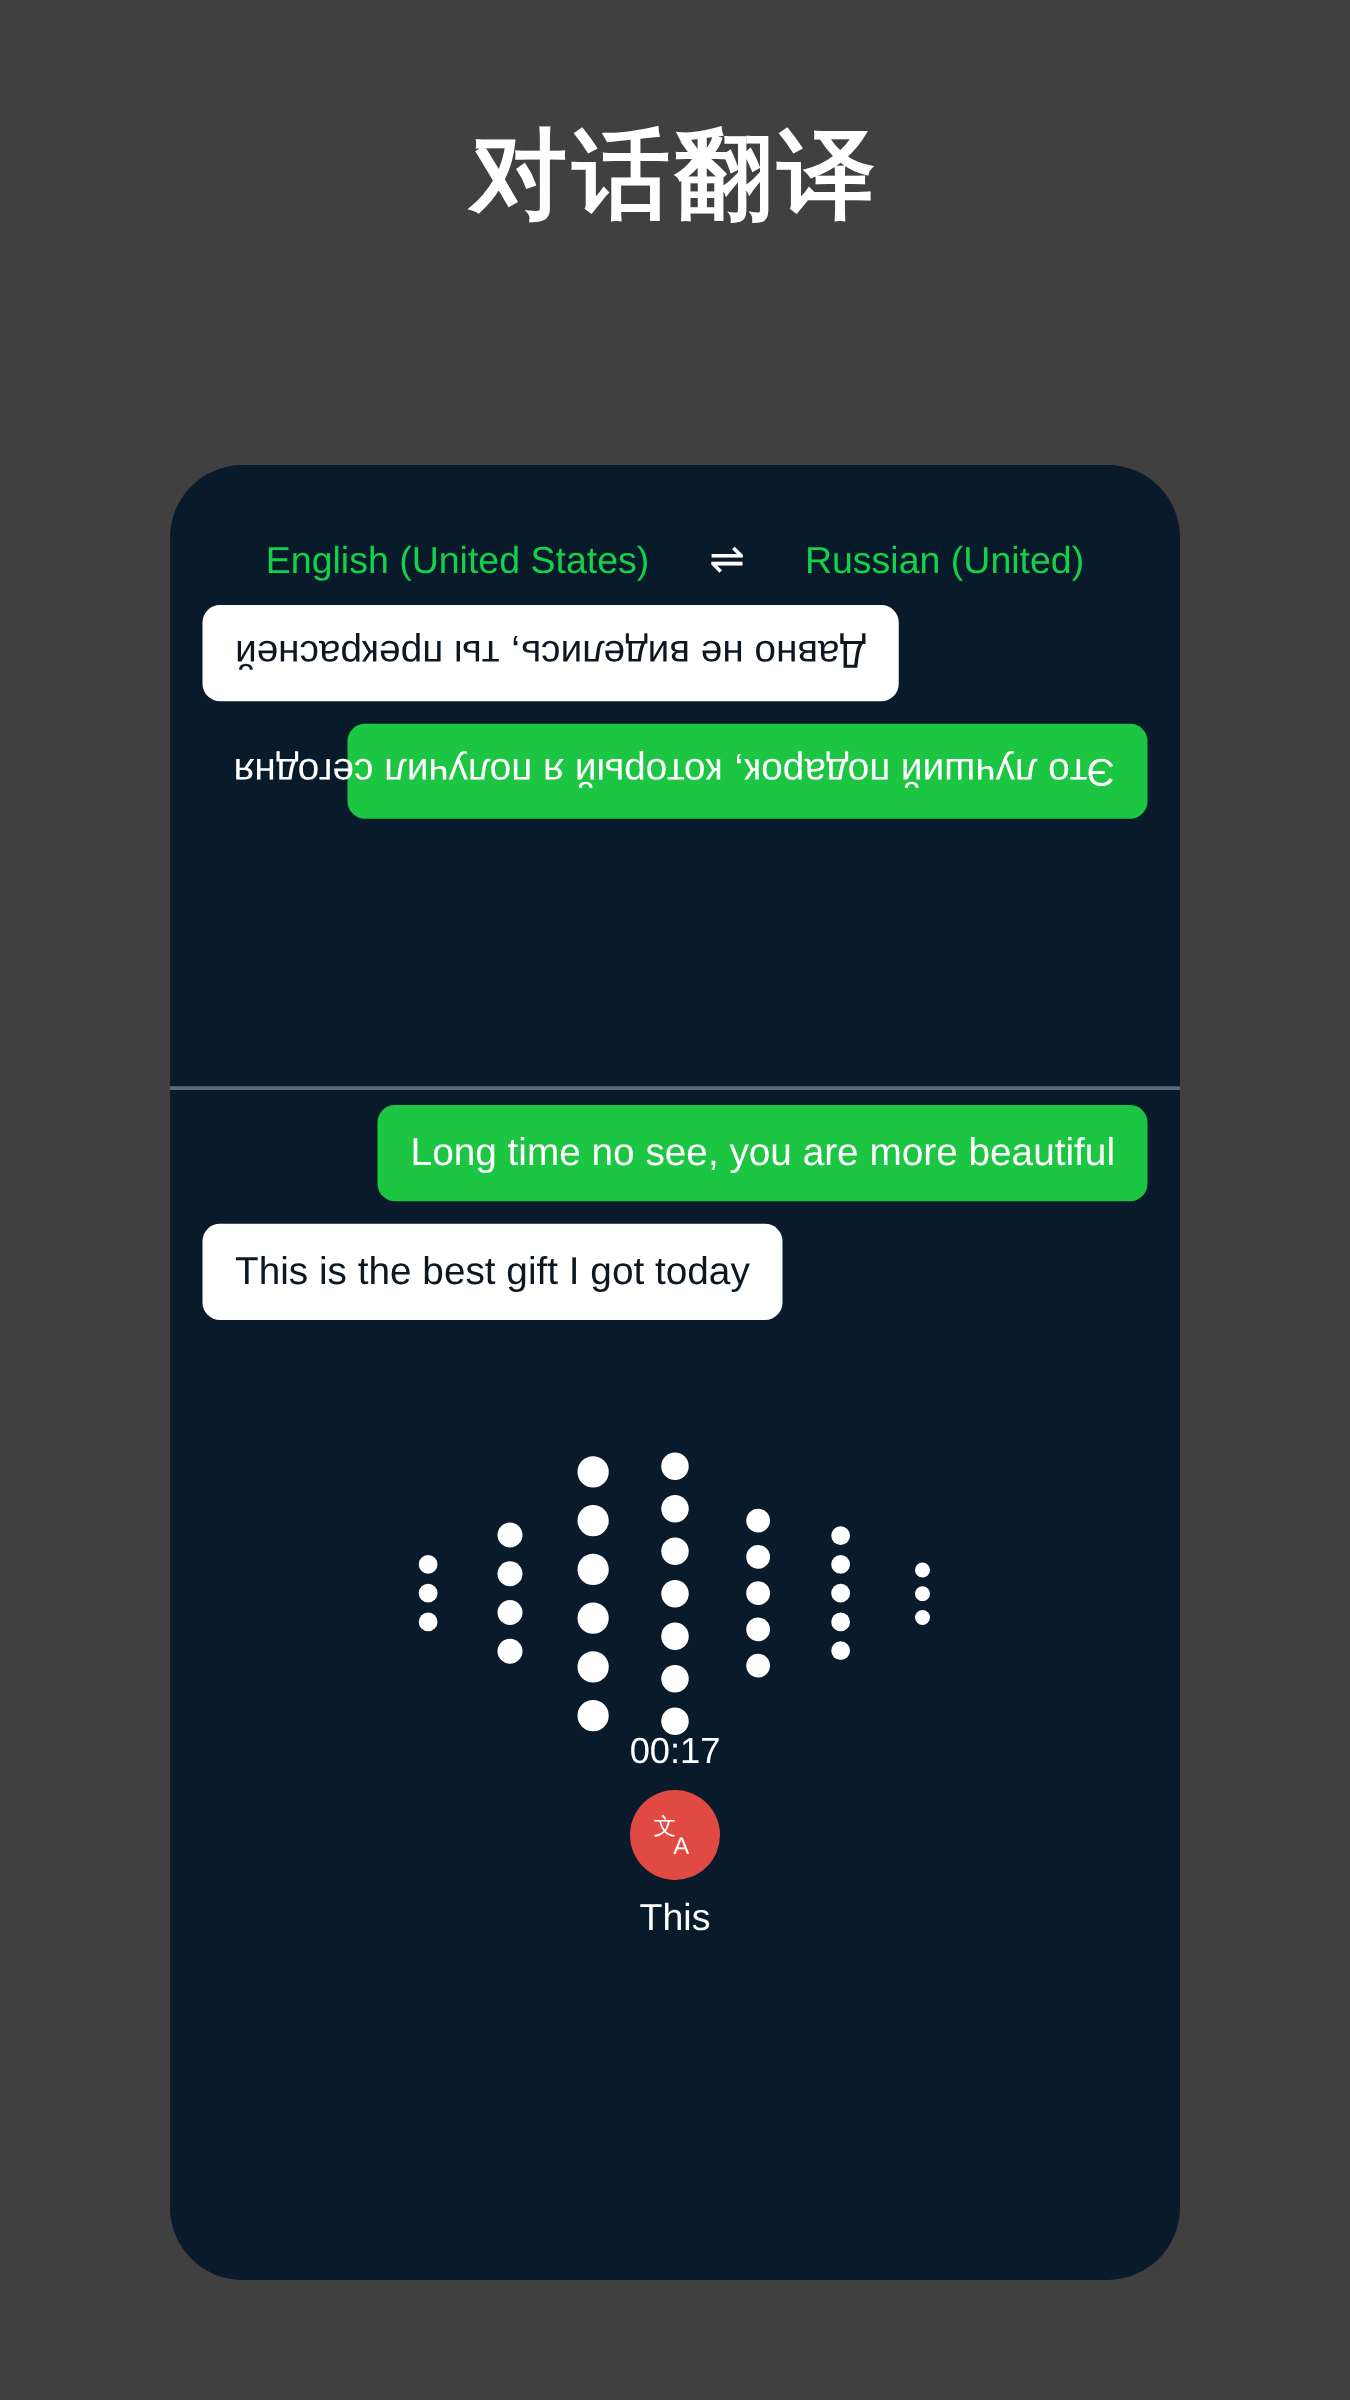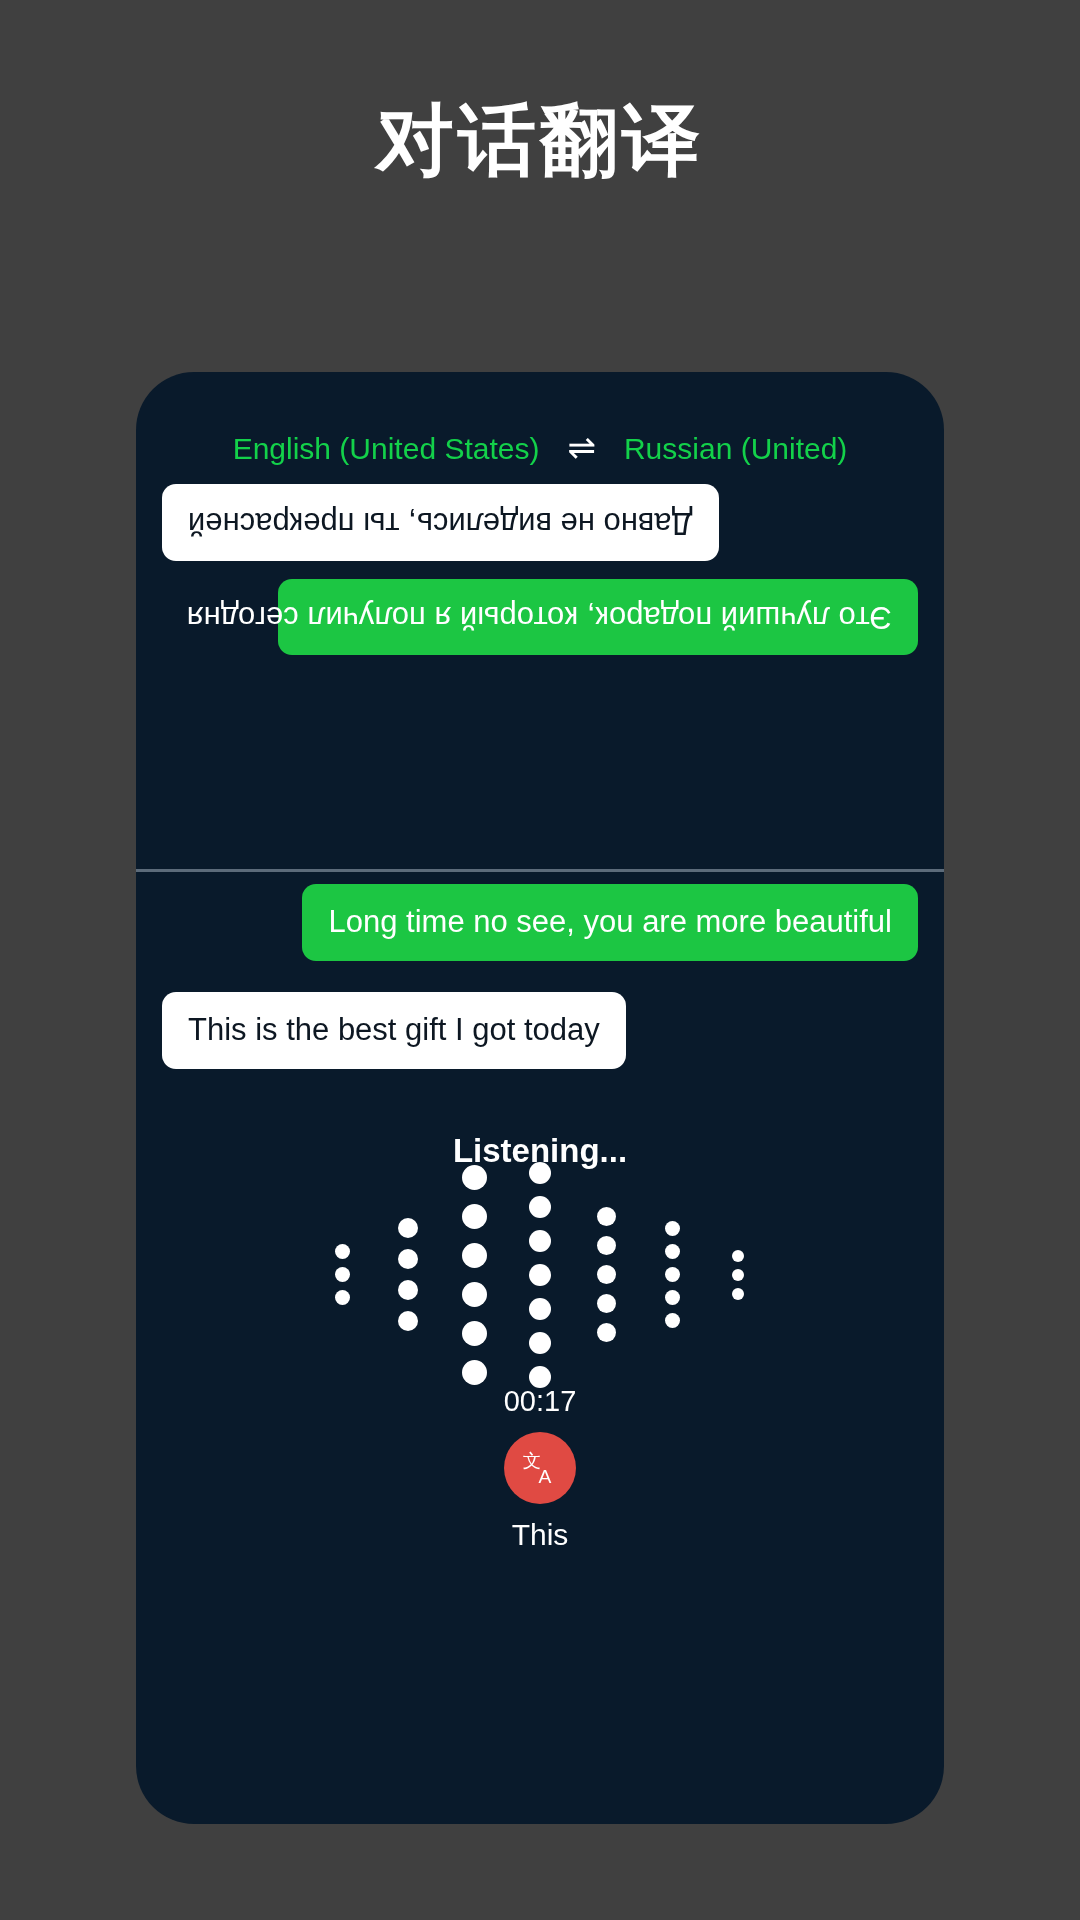--- a/index.html
+++ b/index.html
@@ -39,21 +39,21 @@
     overflow:hidden;
   }
 
   
   .lang-bar {
     position:absolute;
     top:60px; left:0; width:100%;
     display:flex;
     align-items:center;
     justify-content:center;
-    gap:28px;
+    gap:48px;
     padding:0 34px;
   }
   .lang-text {
     color:#13d14a;
     font-size:30px;
     font-weight:400;
     white-space:nowrap;
   }
   .swap-icon {
     color:#ffffff;
@@ -93,21 +93,21 @@
   }
 
   
   .half-bottom {
     position:absolute;
     left:0; top:512px;
     width:100%;
     padding:0 26px;
     display:flex;
     flex-direction:column;
-    gap:31px;
+    gap:18px;
   }
 
   
   .row { display:flex; width:100%; }
   .row.left  { justify-content:flex-start; }
   .row.right { justify-content:flex-end; }
 
   .bubble {
     max-width:640px;
     padding:19px 26px;
@@ -226,21 +226,20 @@
 
     <div class="half-bottom">
       <div class="row right">
         <div class="bubble green">Long time no see, you are more beautiful</div>
       </div>
       <div class="row left">
         <div class="bubble white">This is the best gift I got today</div>
       </div>
     </div>
 
-    <div class="listening">Listening...</div>
 
     <div class="viz" id="viz">
         <div class="viz-col" style="gap: 8px;">
           <div class="viz-dot" style="width: 15px; height: 15px;"></div>
           <div class="viz-dot" style="width: 15px; height: 15px;"></div>
           <div class="viz-dot" style="width: 15px; height: 15px;"></div>
         </div>
         <div class="viz-col" style="gap: 11px;">
           <div class="viz-dot" style="width: 20px; height: 20px;"></div>
           <div class="viz-dot" style="width: 20px; height: 20px;"></div>

